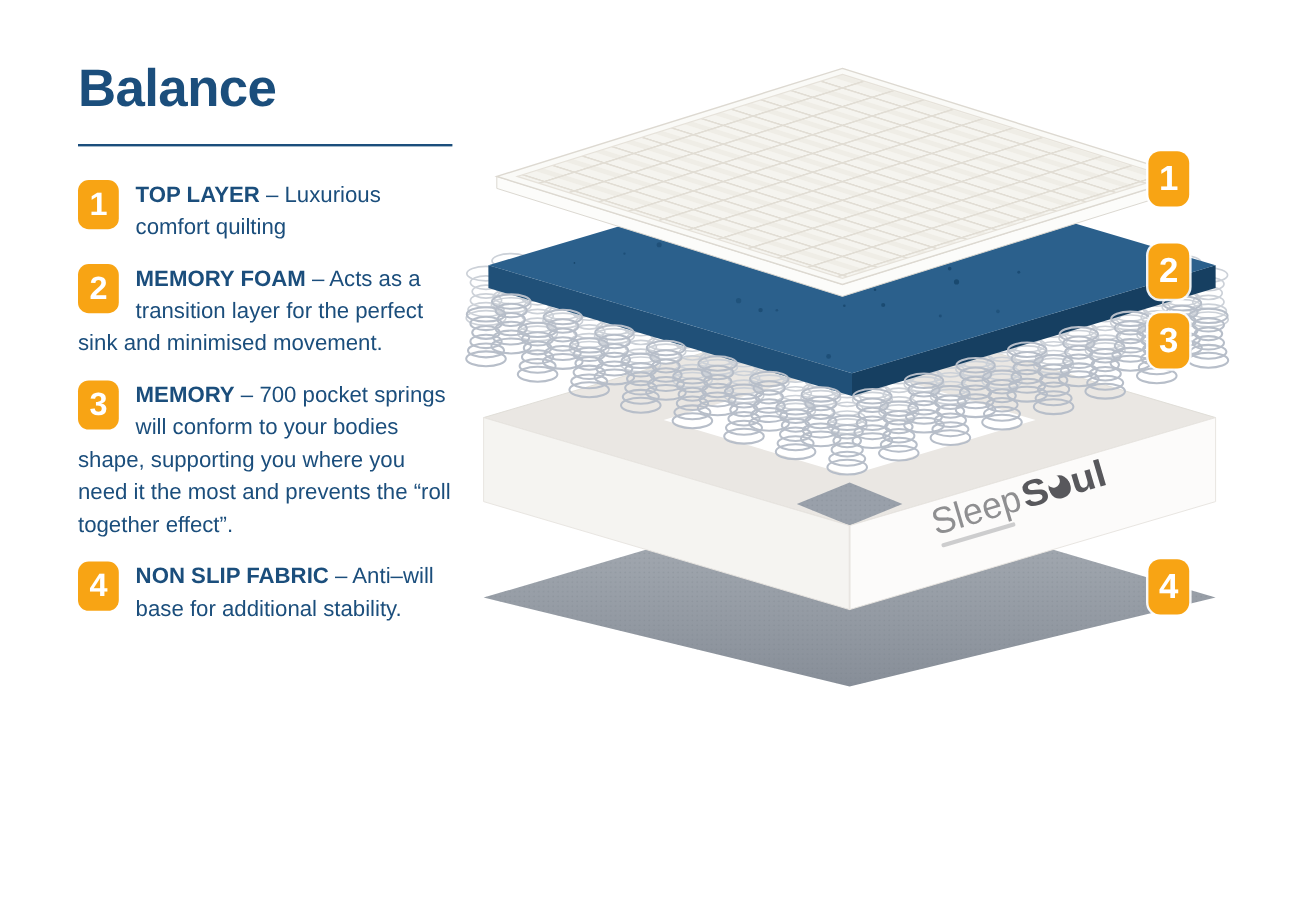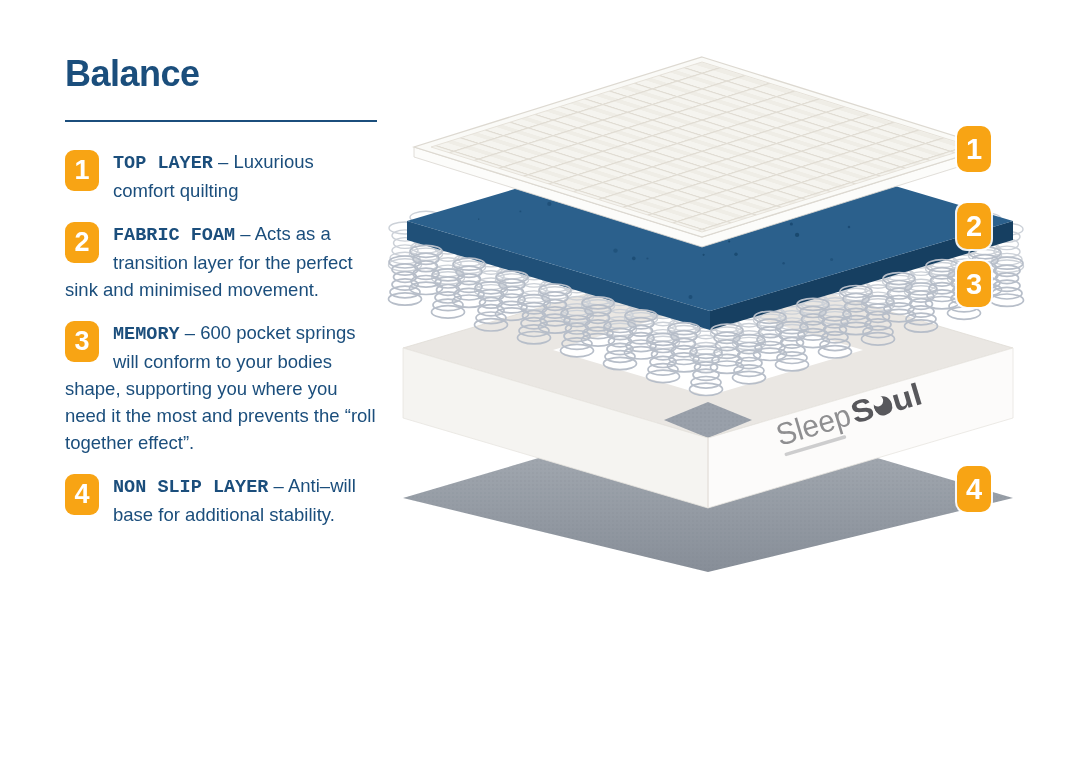--- a/index.html
+++ b/index.html
@@ -2,27 +2,27 @@
 <html style="--heading_blue: #1b4e7c; --badge_orange: #f8a414; --foam_blue_top: #2b608c; --foam_blue_side_left: #205078; --foam_blue_side_right: #163f61; --fabric_gray: #99a0aa; --spring_gray: #bcc2cc; --box_white: #f3f2ef; --logo_gray: #8f8f91; --logo_dark: #58585c;"><head>
 <meta charset="utf-8">
 <style>
   html,body{margin:0;padding:0;}
   body{width:1080px;height:761px;background:#ffffff;overflow:hidden;
        font-family:"Liberation Sans",sans-serif;}
   .stage{position:absolute;left:0;top:0;width:1080px;height:761px;background:#fff;}
 
   
   .legend{position:absolute;left:65px;top:50px;width:312px;}
-  .legend h1{margin:0;font-size:36px;line-height:48px;font-weight:700;
+  .legend h1{margin:0;font-size:44px;line-height:48px;font-weight:700;
              letter-spacing:-0.5px;color:var(--heading_blue,#1b4e7c);}
   .rule{height:2px;background:var(--heading_blue,#1b4e7c);margin:22px 0 26px 0;}
   .item{clear:both;margin-bottom:16px;color:var(--heading_blue,#1b4e7c);
         font-size:18.5px;line-height:27px;}
   .item p{margin:0;}
-  .item b{font-weight:700;font-family:Liberation Mono, monospace;}
+  .item b{font-weight:700;}
   .nbadge{float:left;width:34px;height:41px;margin:2px 14px 6px 0;border-radius:9px;
           background:var(--badge_orange,#f8a414);color:#fff;text-align:center;
           font-size:27px;line-height:41px;font-weight:700;}
 
   
   svg{position:absolute;left:0;top:0;}
   .dbadge{position:absolute;width:34px;height:46px;border-radius:10px;
           background:var(--badge_orange,#f8a414);box-shadow:0 0 0 2px rgba(255,255,255,.92);
           color:#fff;text-align:center;font-size:29px;line-height:46px;font-weight:700;}
   .foam-top{fill:var(--foam_blue_top,#2b608c);}
@@ -36,31 +36,31 @@
     <h1>Balance</h1>
     <div class="rule"></div>
 
     <div class="item">
       <div class="nbadge">1</div>
       <p><b>TOP LAYER</b> <span>– Luxurious comfort quilting</span></p>
     </div>
 
     <div class="item">
       <div class="nbadge">2</div>
-      <p><b>FABRIC FOAM</b> <span>– Acts as a transition layer for the perfect sink and minimised movement.</span></p>
+      <p><b>MEMORY FOAM</b> <span>– Acts as a transition layer for the perfect sink and minimised movement.</span></p>
     </div>
 
     <div class="item">
       <div class="nbadge">3</div>
-      <p><b>MEMORY</b> <span>– 600 pocket springs will conform to your bodies shape, supporting you where you need it the most and prevents the “roll together effect”.</span></p>
+      <p><b>MEMORY</b> <span>– 700 pocket springs will conform to your bodies shape, supporting you where you need it the most and prevents the “roll together effect”.</span></p>
     </div>
 
     <div class="item">
       <div class="nbadge">4</div>
-      <p><b>NON SLIP LAYER</b> <span>– Anti–will base for additional stability.</span></p>
+      <p><b>NON SLIP FABRIC</b> <span>– Anti–will base for additional stability.</span></p>
     </div>
   </div>
 
   <svg width="1080" height="761" viewBox="0 0 1080 761">
     <defs>
       <pattern id="quilt" patternUnits="userSpaceOnUse" width="26" height="26" patternTransform="matrix(0.955,0.300,-0.955,0.300,702,57)">
         <rect width="26" height="26" fill="#f5f4ef"></rect>
         <path d="M0,13 H26" stroke="#edeae3" stroke-width="7" opacity="0.7"></path>
         <path d="M0,0 H26 M0,0 V26" stroke="#e1ddd4" stroke-width="4.5"></path>
       </pattern>

